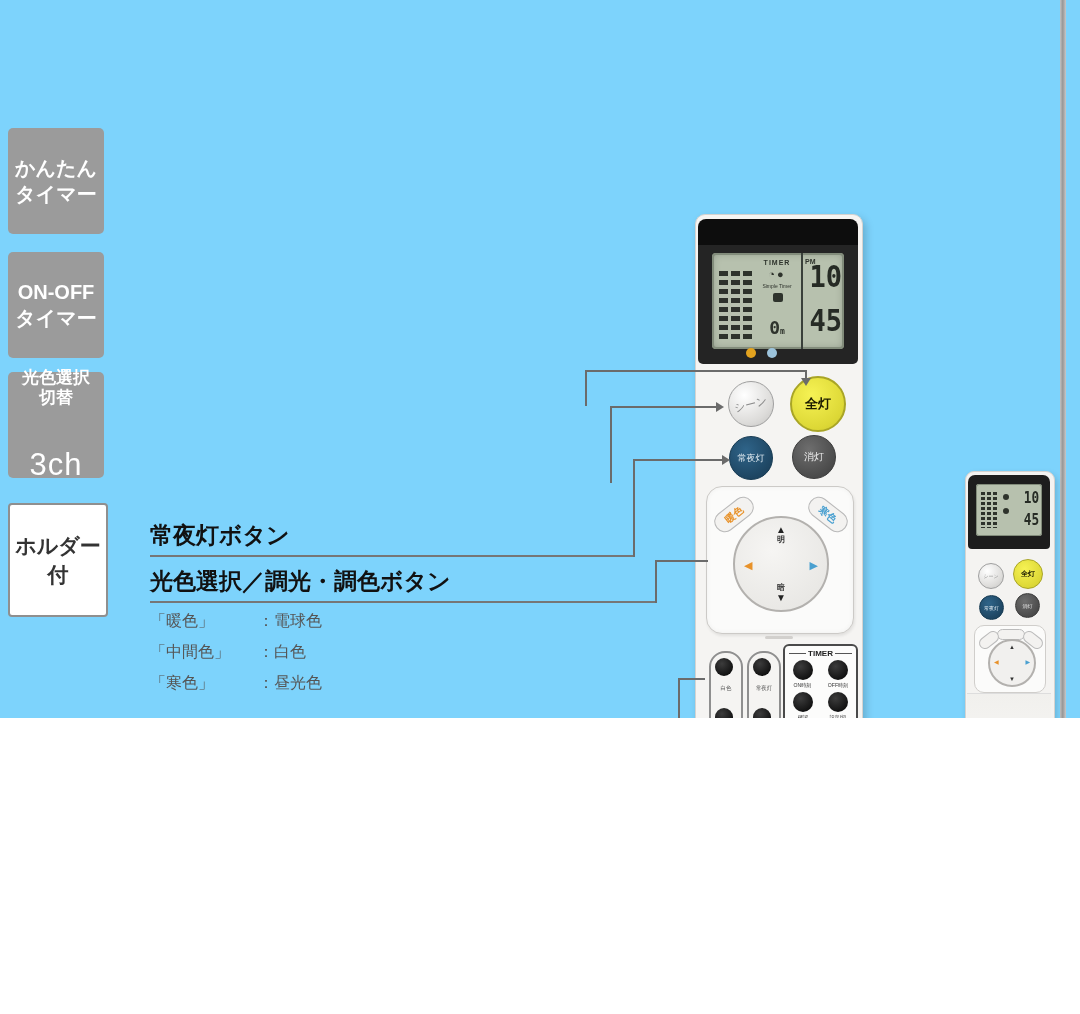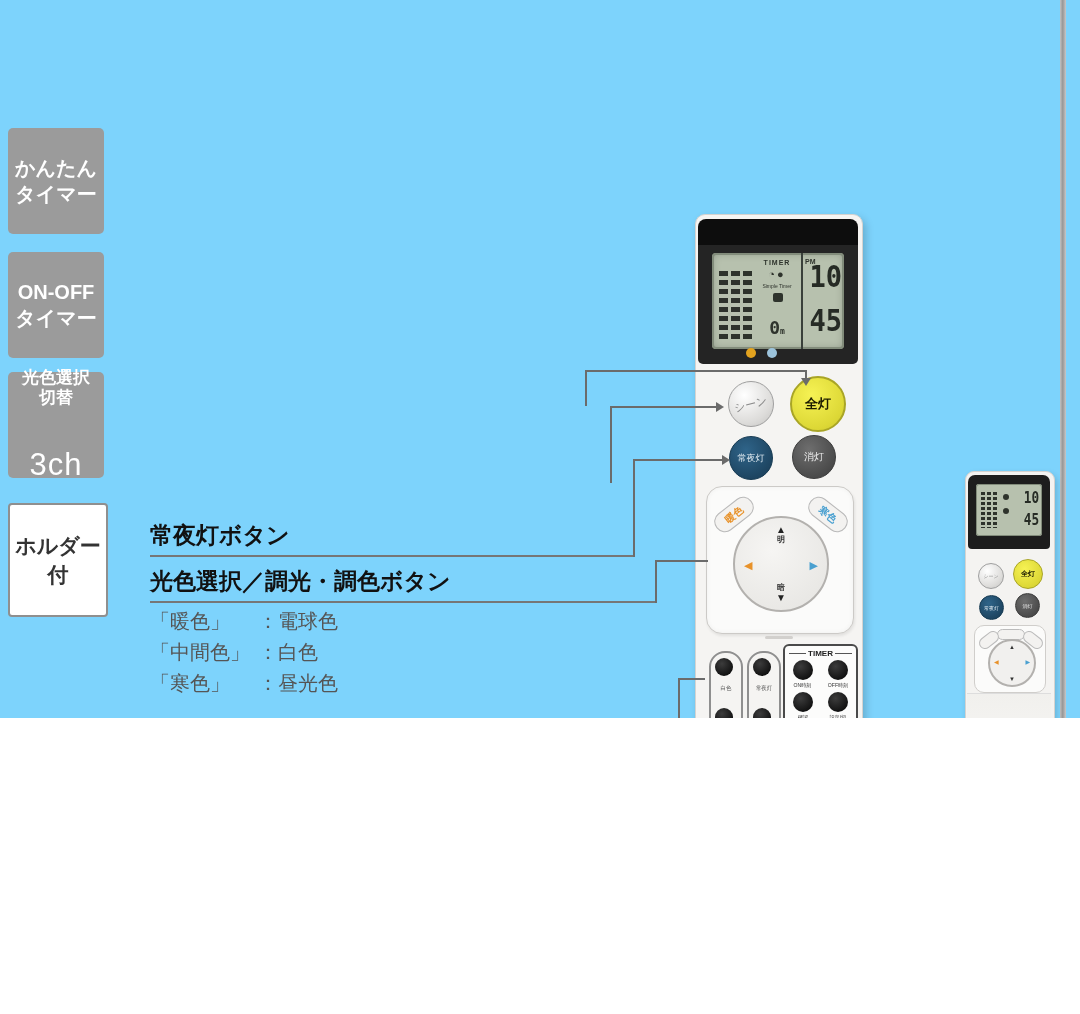--- a/index.html
+++ b/index.html
@@ -10,21 +10,21 @@
          align-items:center;justify-content:center;text-align:center;}
   .badge.gray{background:#9b9b9b;color:#fff;}
   .badge.outline{background:#fff;border:2px solid #8f8f8f;border-radius:4px;color:#333;}
   .badge .bl{font-weight:bold;font-size:20px;line-height:26px;}
   .badge .big{font-weight:normal;font-size:31px;line-height:34px;letter-spacing:1px;margin-top:40px;}
   .badge.outline .bl{font-size:21px;line-height:29px;}
   
   .ftitle{position:absolute;left:150px;font-size:23px;font-weight:bold;color:#111;
           padding-bottom:6px;border-bottom:2px solid #767676;line-height:28px;}
   .fdesc{position:absolute;left:150px;font-size:20px;color:#555;line-height:26px;}
-  .legend-row{position:absolute;left:150px;display:flex;font-size:20px;color:#555;line-height:26px;}
+  .legend-row{position:absolute;left:150px;display:flex;font-size:16px;color:#555;line-height:26px;}
   .legend-name{width:108px;}
   
   .cl{position:absolute;background:#6b6b6b;z-index:6;}
   .arrow-r{position:absolute;width:0;height:0;border-top:5px solid transparent;border-bottom:5px solid transparent;
            border-left:8px solid #6b6b6b;z-index:6;}
   .arrow-d{position:absolute;width:0;height:0;border-left:5px solid transparent;border-right:5px solid transparent;
            border-top:8px solid #6b6b6b;z-index:6;}
   
   .remote{position:absolute;left:695px;top:214px;width:168px;height:654px;z-index:1;}
   .r-body{position:absolute;left:0;top:0;width:166px;height:600px;background:#f5f4f2;

